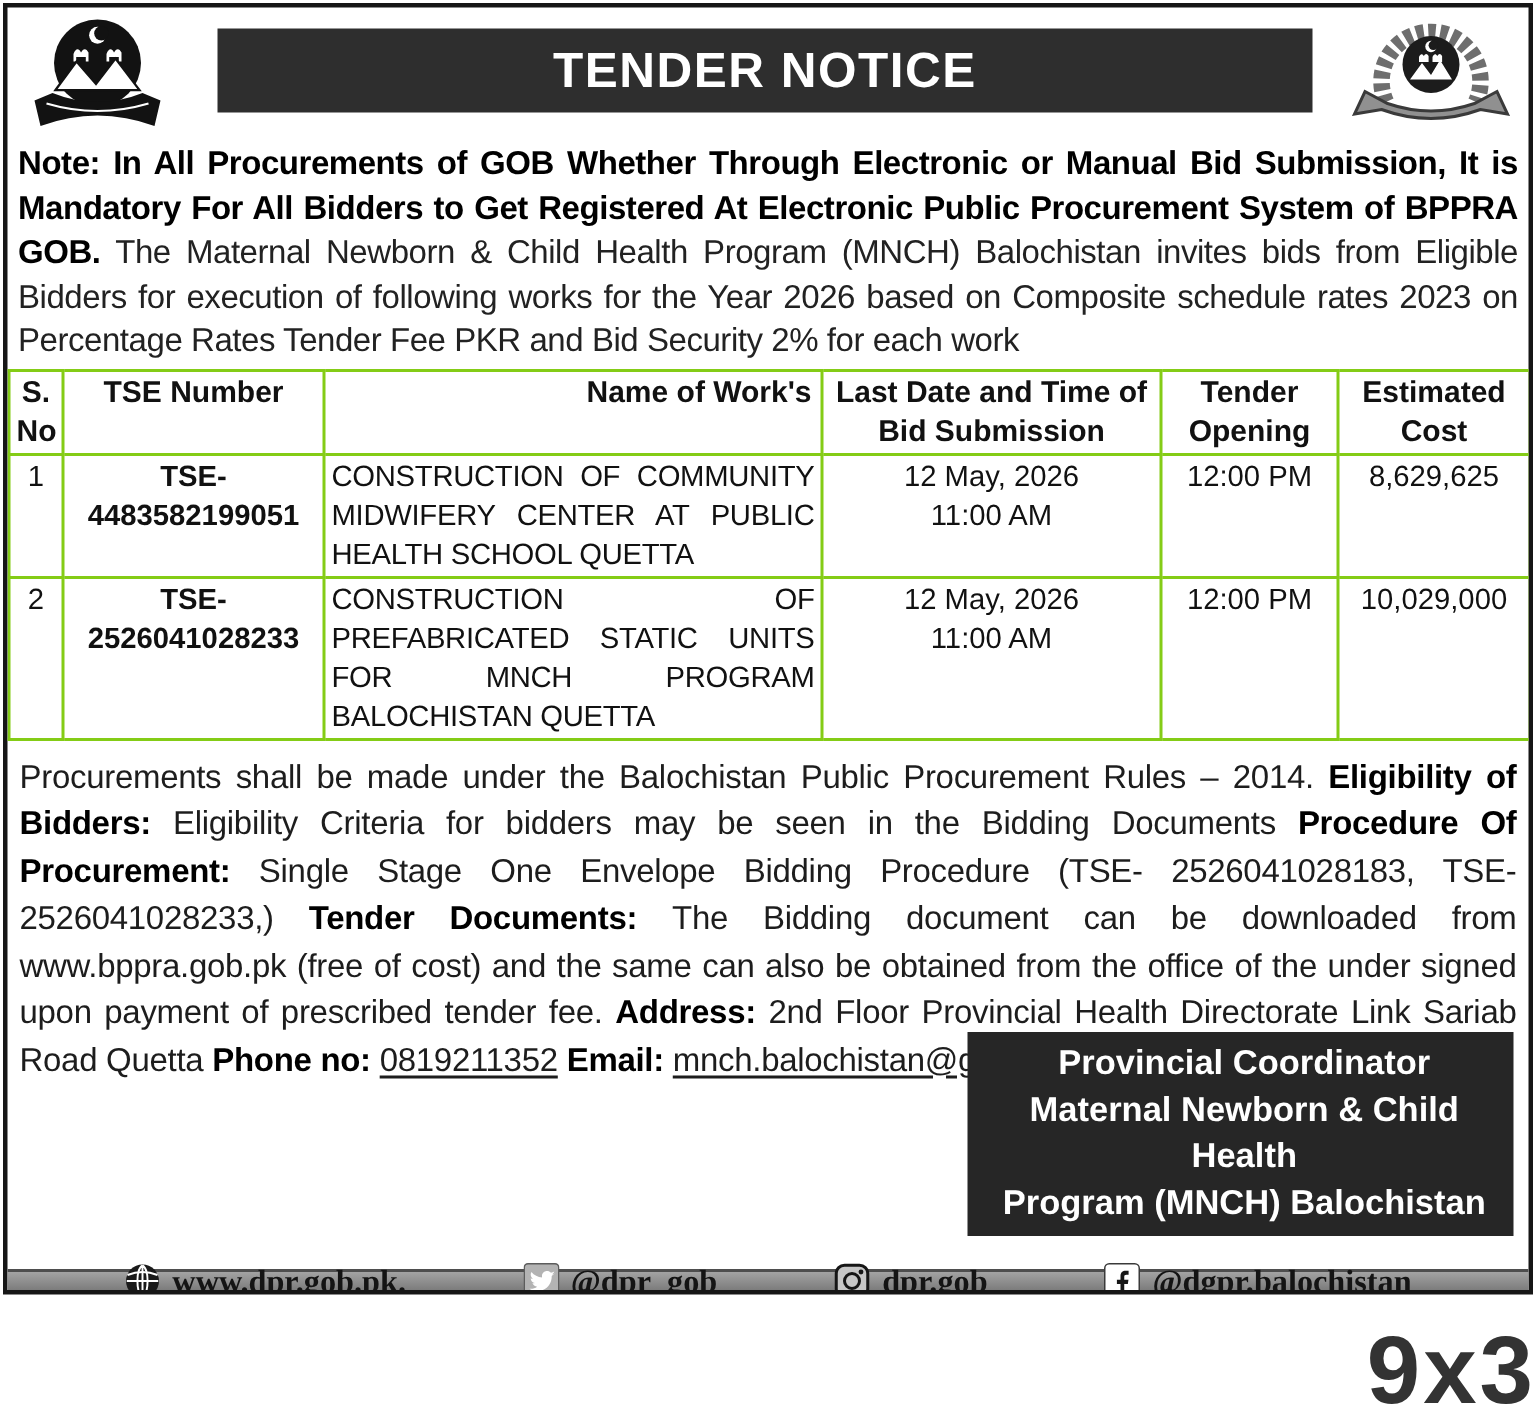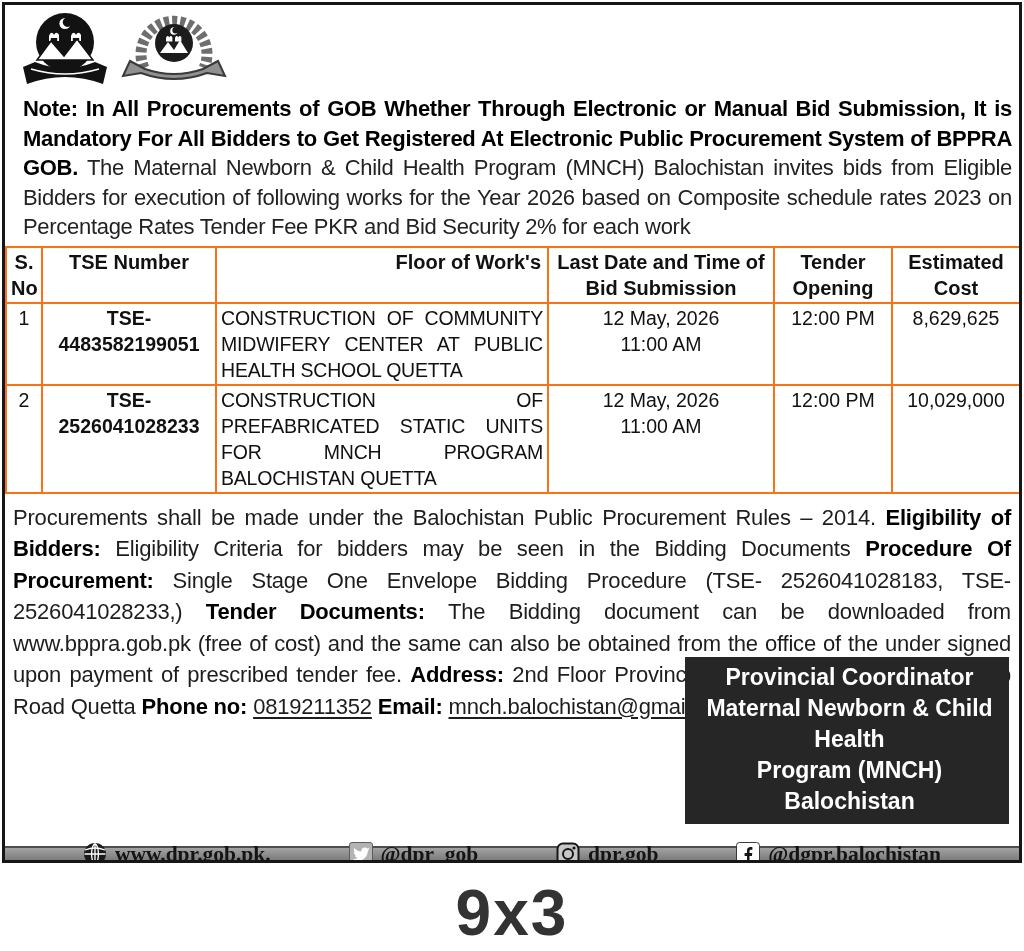--- a/index.html
+++ b/index.html
@@ -12,58 +12,58 @@
   
   .header-row { display:flex; align-items:flex-start; height:86px; }
   .logo-box-left  { width:112px; padding:6px 0 0 10px; flex:0 0 auto; }
   .logo-box-right { width:122px; padding:5px 4px 0 0; flex:0 0 auto; }
   .title-bar { flex:1; margin:14px 22px 0 28px; height:56px; background:#2e2e2e;
     color:#ffffff; display:flex; align-items:center; justify-content:center;
     font-size:33px; font-weight:700; letter-spacing:1px; }
 
   
   .note { padding:3px 7px 0 7px; font-size:22px; line-height:29.5px;
-    text-align:justify; color:#222; letter-spacing:-0.3px;margin-left:11px; }
+    text-align:justify; color:#222; letter-spacing:-0.3px; }
   .note .b { font-weight:700; color:#000; }
 
   
   table { border-collapse:collapse; width:100%; margin-top:4px; table-layout:fixed; }
-  th, td { border:2px solid #f97316; vertical-align:top; padding:1px 4px;
+  th, td { border:2px solid #84cc16; vertical-align:top; padding:1px 4px;
     font-size:19.5px; line-height:26px; color:#111; }
   th { font-weight:700; font-size:20px; text-align:center; }
   th.name-col { text-align:right; padding-right:6px; }
   td.center { text-align:center; }
   td.tse { text-align:center; font-weight:700; }
   td.work { text-align:justify; letter-spacing:-0.2px; }
   tr.hdr  { height:56px; }
   tr.row1 { height:76px; }
   tr.row2 { height:102px; }
 
   
   .body-par { padding:8px 8px 0 8px; font-size:22px; line-height:31.5px;
     text-align:justify; color:#1d1d1d; letter-spacing:-0.2px; }
   .body-par .b { font-weight:700; color:#000; }
   .body-par .u { text-decoration:underline; text-underline-offset:3px; }
 
   
-  .signature-box { position:absolute; right:10px; bottom:36px; width:324px;
+  .signature-box { position:absolute; right:10px; bottom:36px; width:364px;
     background:#262626; color:#fff; text-align:center; font-weight:700;
     font-size:23px; line-height:31px; padding:5px 8px 7px 13px; }
   .ab-number { position:absolute; left:16px; bottom:44px; font-weight:700;
     font-size:24px; color:#111; letter-spacing:-0.3px; }
 
   .footer-bar { position:absolute; left:0; right:0; bottom:0; height:14px;
     background:linear-gradient(180deg,#a3a3a3,#7c7c7c); border-top:2px solid #4e4e4e;
     display:flex; align-items:center; justify-content:space-evenly;
     font-family:"Liberation Serif", serif; font-weight:700; font-size:21.5px;
     color:#141414; }
   .footer-link { display:flex; align-items:center; gap:8px; }
   .footer-link svg { display:block; }
 
-  .size-tag { position:absolute; left:0; top:876px; width:1024px; text-align:center;
+  .size-tag { position:absolute; left:0; top:876px; width:1024px; text-align:right;
     font-size:64px; font-weight:700; color:#333; letter-spacing:2px; }
 </style>
 </head>
 <body>
 
 <div class="notice">
 
   <div class="header-row">
     <div class="logo-box-left">
       <svg width="100" height="80" viewBox="0 0 100 80">
@@ -71,20 +71,23 @@
         <circle cx="50" cy="12.5" r="5.6" fill="#fff"></circle>
         <circle cx="52.6" cy="11.2" r="4.8" fill="#121212"></circle>
         <g fill="#fff">
           <path d="M34 25 c1.5-4 3.5-4 5-1 c1.5-3 3.5-3 5 0 l0 6 -1.8 0 0-3 -6.4 0 0 3 -1.8 0 z"></path>
           <path d="M56 25 c1.5-4 3.5-4 5-1 c1.5-3 3.5-3 5 0 l0 6 -1.8 0 0-3 -6.4 0 0 3 -1.8 0 z"></path>
         </g>
         <path d="M22 49 L36 30 L49 45 L62 28 L78 49 Z" fill="#fff" stroke="#121212" stroke-width="1.5"></path>
         <path d="M8 56 L20 51 Q50 63 80 51 L92 56 L88 73 Q50 59 12 73 Z" fill="#121212"></path>
         <path d="M16 58 Q50 68 84 58" fill="none" stroke="#fff" stroke-width="1.4"></path>
       </svg>
+    </div>
+    <div class="title-bar">
+      <span>TENDER NOTICE</span>
     </div>
     <div class="logo-box-right">
       <svg width="114" height="84" viewBox="0 0 114 84">
         <path d="M27 58 A33 33 0 1 1 87 58" fill="none" stroke="#6e6e6e" stroke-width="11" stroke-dasharray="5 3"></path>
         <circle cx="57" cy="33" r="19" fill="#1c1c1c"></circle>
         <circle cx="57" cy="21" r="3.8" fill="#fff"></circle>
         <circle cx="58.6" cy="20.2" r="3.2" fill="#1c1c1c"></circle>
         <g fill="#fff">
           <path d="M49 28 c1-2.4 2.2-2.4 3.2-.6 c1-1.8 2.2-1.8 3.2 0 l0 4 -6.4 0 z"></path>
           <path d="M58 28 c1-2.4 2.2-2.4 3.2-.6 c1-1.8 2.2-1.8 3.2 0 l0 4 -6.4 0 z"></path>
@@ -103,21 +106,21 @@
         <col style="width:174px">
         <col style="width:332px">
       <col style="width:226px">
         <col style="width:118px">
         <col style="width:128px">
     </colgroup>
     <tbody>
         <tr class="hdr">
       <th>S. No</th>
       <th>TSE Number</th>
-      <th class="name-col">Floor of Work's</th>
+      <th class="name-col">Name of Work's</th>
       <th>Last Date and Time of Bid Submission</th>
       <th>Tender Opening</th>
       <th>Estimated Cost</th>
     </tr>
     <tr class="row1">
       <td class="center">1</td>
       <td class="tse">TSE-4483582199051</td>
       <td class="work">CONSTRUCTION OF COMMUNITY MIDWIFERY CENTER AT PUBLIC HEALTH SCHOOL QUETTA</td>
       <td class="center">
         <div>12 May, 2026</div>

